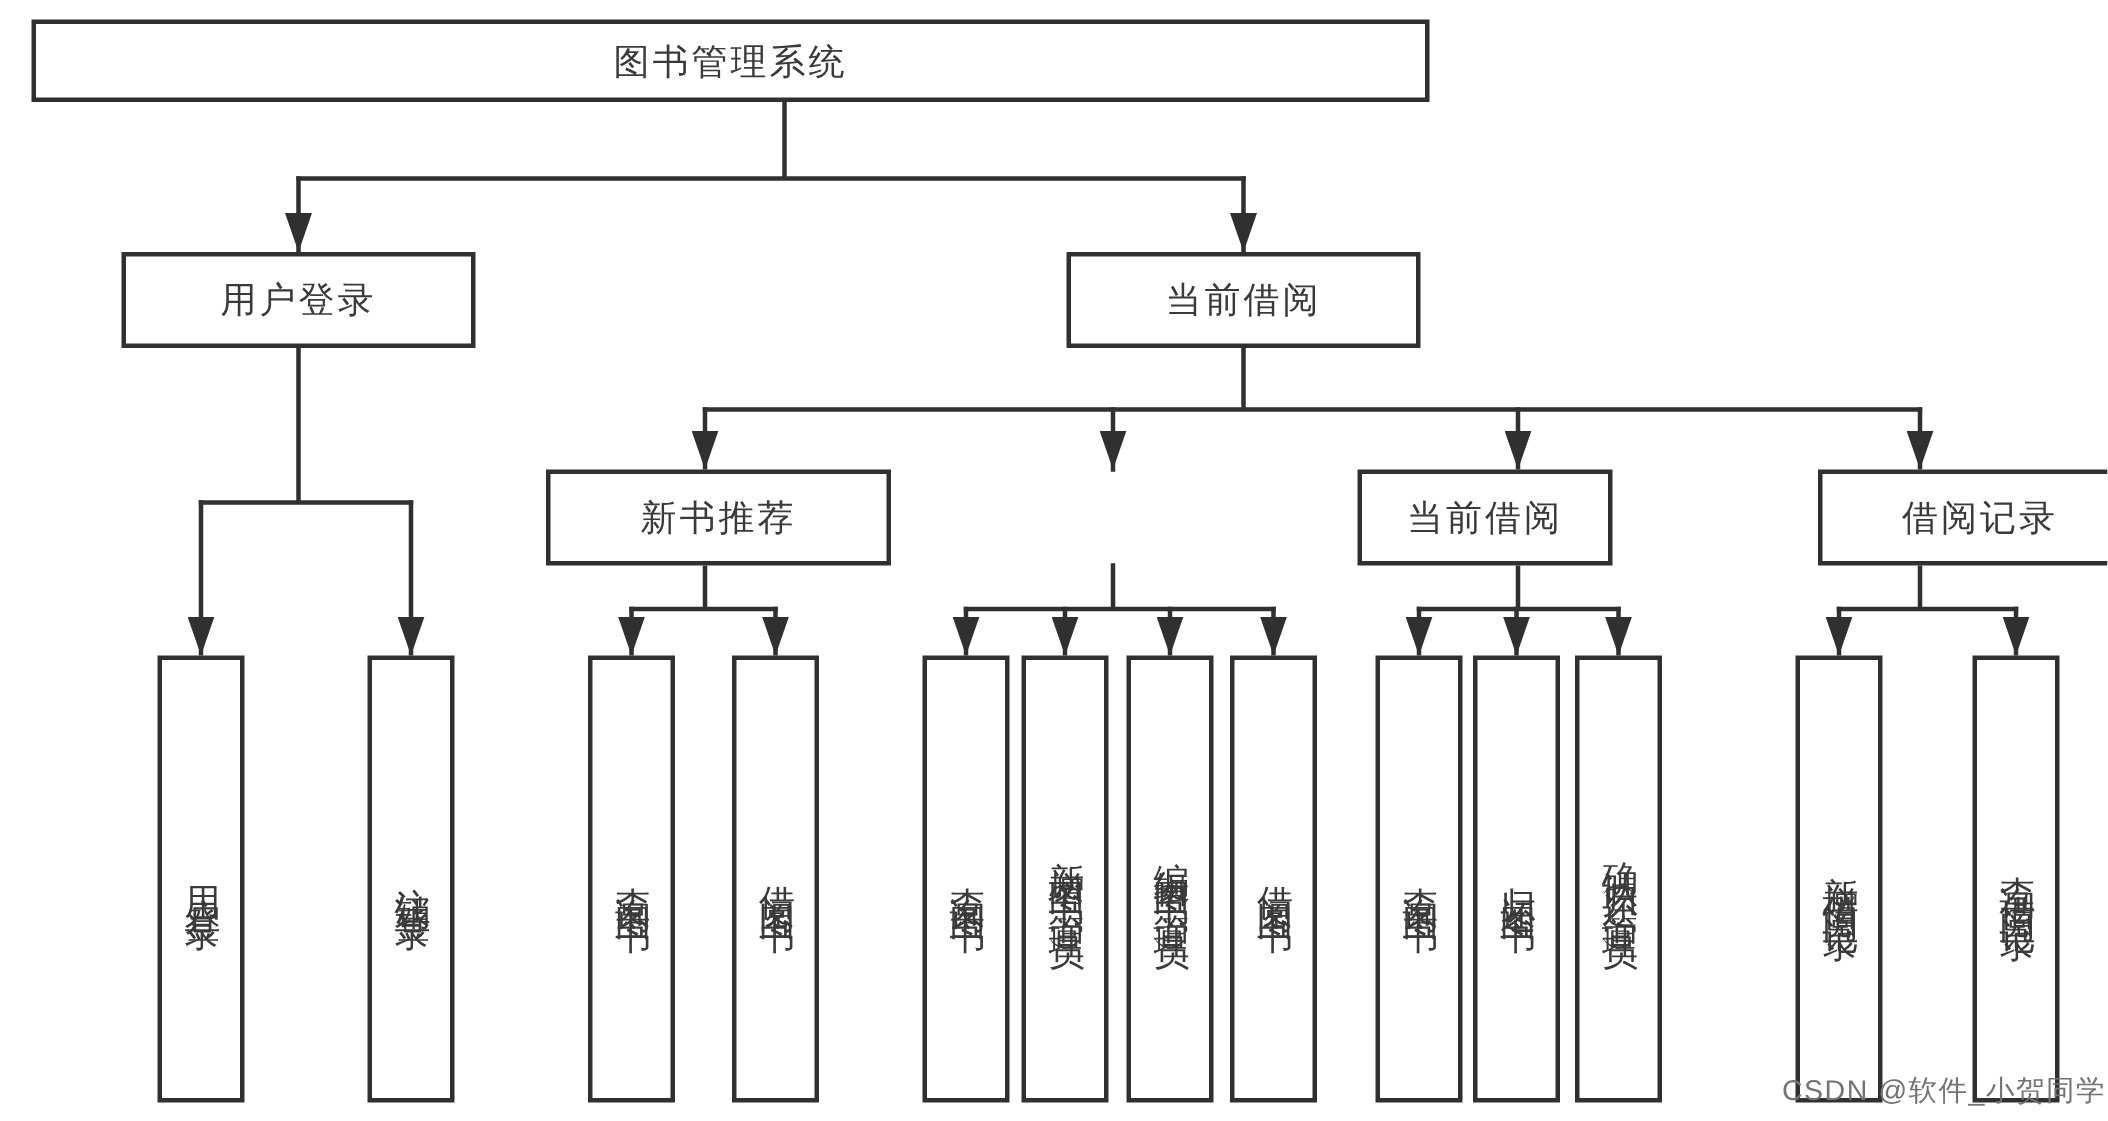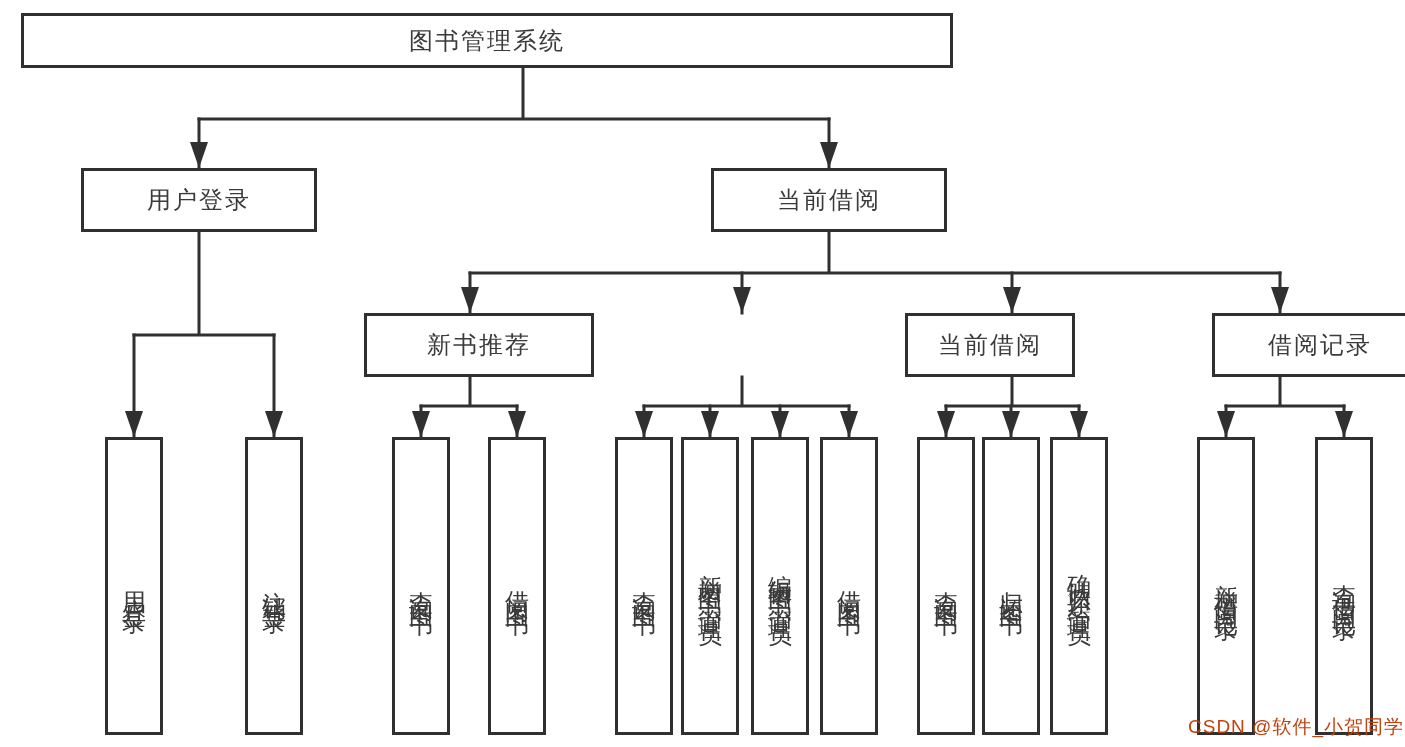--- a/index.html
+++ b/index.html
@@ -45,21 +45,21 @@
     letter-spacing: 7px;
     line-height: 1;
     white-space: nowrap;
   }
   .watermark {
     position: absolute;
     z-index: 3;
     left: 1188px;
     top: 714px;
     font-size: 19px;
-    color: #c2410c;
+    color: #737373;
     letter-spacing: 1px;
     white-space: nowrap;
   }
 </style>
 </head>
 <body>
 
 <div class="stage">
 
   <svg class="connectors" width="1405" height="747" viewBox="0 0 1405 747">

